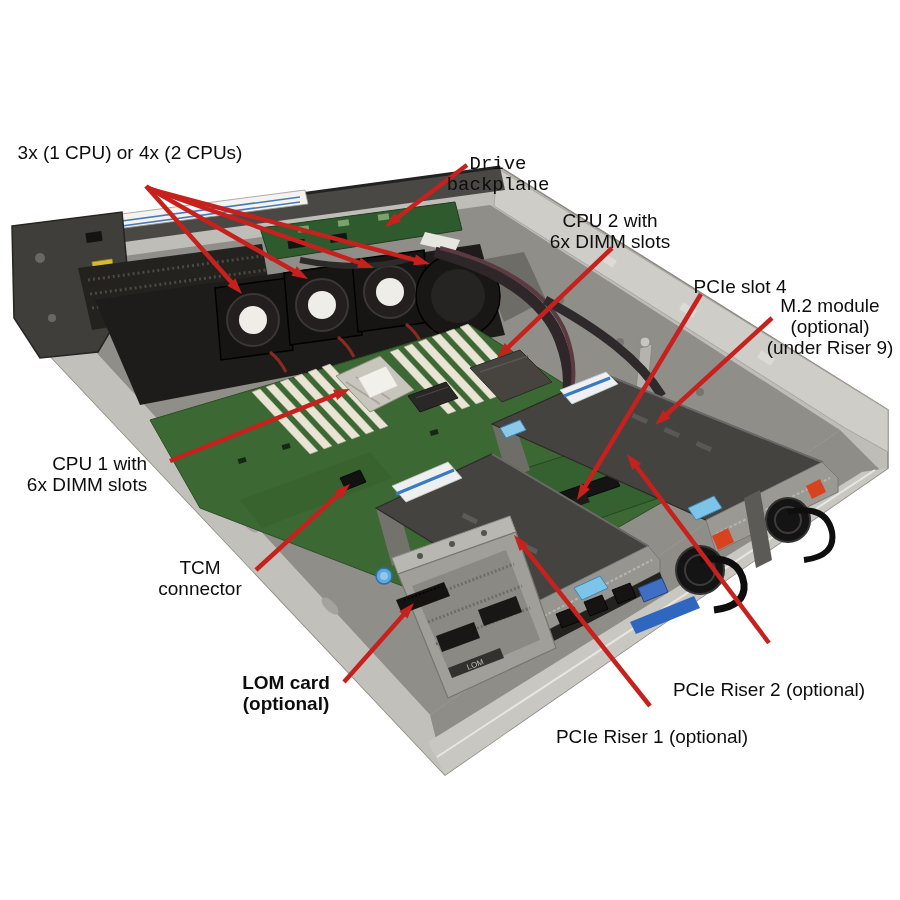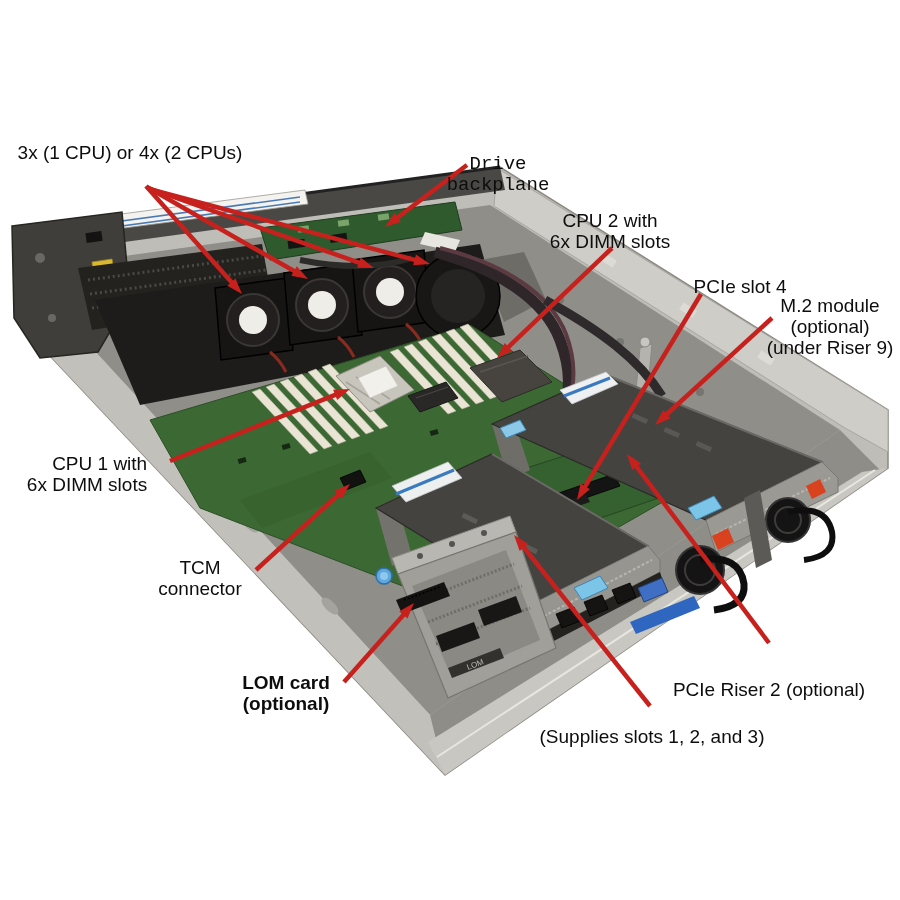--- a/index.html
+++ b/index.html
@@ -290,20 +290,20 @@
       </div>
       <div class="callout" style="left: 200px; top: 545px;">
         <div>TCM</div>
         <div>connector</div>
       </div>
       <div class="callout" style="left: 286px; top: 660px; font-weight: bold;">
         <div>LOM card</div>
         <div>(optional)</div>
       </div>
       <div class="callout" style="left: 652px; top: 714px;">
-        <div>(Supplies slots 1, 2, and 3)</div>
+        <div>PCIe Riser 1 (optional)</div>
       </div>
       <div class="callout" style="left: 769px; top: 648px; margin-top: 19px;">
         <div>PCIe Riser 2 (optional)</div>
       </div>
     </div>
 
 </div>
 
 </body></html>

